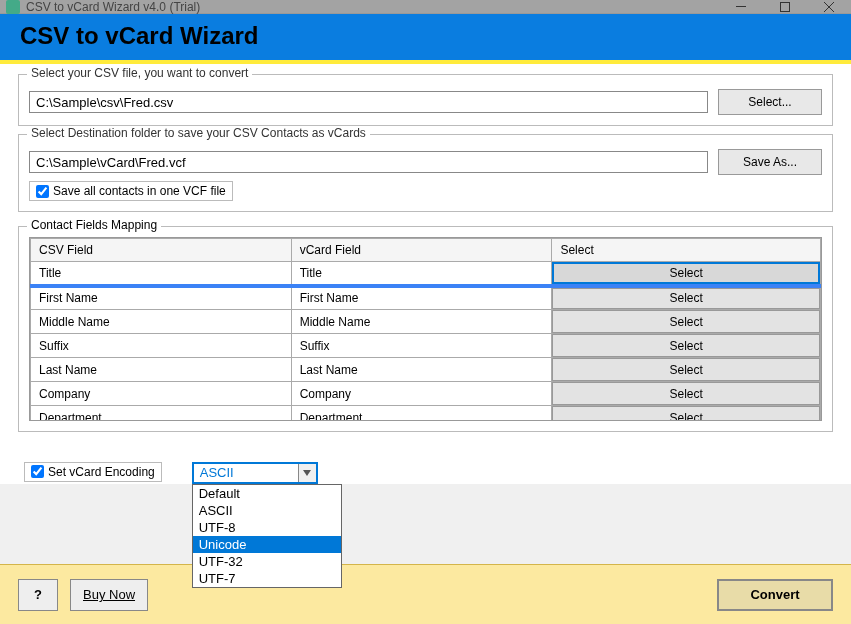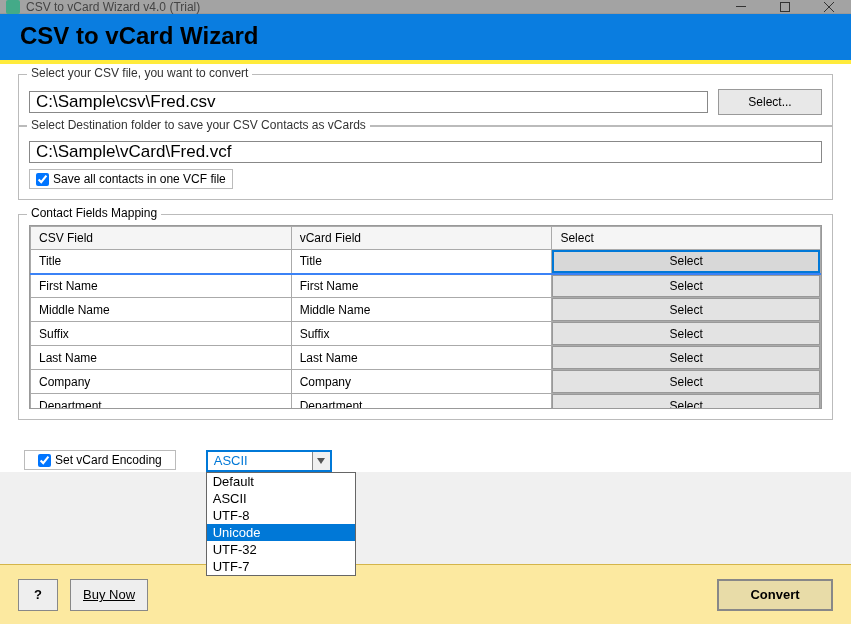--- a/index.html
+++ b/index.html
@@ -10,49 +10,49 @@
 .titlebar .title { color: #444; font-size: 12px; flex: 1; }
 .titlebar .win-ctrl { width: 44px; height: 26px; display: flex; align-items: center; justify-content: center; color: #333; }
 
 .header { background: #0a7de0; color: #000000; padding: 8px 20px 10px; }
 .header h1 { font-size: 24px; font-weight: bold; font-family: Arial, sans-serif; }
 .header .copyright { font-size: 12px; margin-top: 2px; }
 .yellow-bar { height: 4px; background: #ffeb3b; }
 
 .content { padding: 10px 18px 0; background: #fff; }
 
-.fieldset { border: 1px solid #bbb; padding: 8px 10px 10px; position: relative; }
+.fieldset { border: 1px solid #bbb; padding: 8px 10px 10px; margin-bottom: 8px; position: relative; }
 .fieldset .legend { position: absolute; top: -9px; left: 8px; background: #fff; padding: 0 4px; font-size: 12px; color: #333; }
 
 .row { display: flex; gap: 10px; align-items: center; margin-top: 6px; }
-.path-input { flex: 1; height: 22px; border: 1px solid #888; padding: 2px 6px; font-size: 17px; background: #fff; }
+.path-input { flex: 1; height: 22px; border: 1px solid #888; padding: 2px 6px; font-size: 13px; background: #fff; }
 .btn { width: 104px; height: 26px; background: #e8e8e8; border: 1px solid #999; font-size: 12px; cursor: pointer; }
 
 .checkbox-wrap { display: inline-flex; align-items: center; gap: 4px; border: 1px solid #bbb; padding: 2px 6px; margin-top: 6px; }
 .checkbox-wrap input { width: 13px; height: 13px; }
 
 .mapping-wrap { border: 1px solid #bbb; padding: 10px; position: relative; margin-top: 14px; }
 .mapping-wrap .legend { position: absolute; top: -9px; left: 8px; background: #fff; padding: 0 4px; font-size: 12px; }
 
 .grid-scroll { height: 184px; border: 1px solid #999; overflow-y: scroll; background: #fff; }
 .grid-scroll::-webkit-scrollbar { width: 16px; }
 .grid-scroll::-webkit-scrollbar-track { background: #f0f0f0; border-left: 1px solid #ccc; }
 .grid-scroll::-webkit-scrollbar-thumb { background: #ccc; border: 1px solid #aaa; }
 .grid-scroll::-webkit-scrollbar-button { background: #e8e8e8; height: 16px; border: 1px solid #aaa; }
 
 table { width: 100%; border-collapse: collapse; }
 th { background: #f5f5f5; border: 1px solid #aaa; padding: 4px 8px; text-align: left; font-weight: normal; font-size: 12px; height: 22px; }
 td { border: 1px solid #aaa; padding: 3px 8px; font-size: 12px; height: 24px; }
 td.sel-cell { padding: 0; }
 .sel-btn { width: 100%; height: 100%; background: #e3e3e3; border: 1px solid #999; cursor: pointer; font-size: 12px; }
-tr.hl td { border-top: 1px solid #0078d7; border-bottom: 2px solid #3b82f6; }
+tr.hl td { border-top: 1px solid #0078d7; border-bottom: 4px solid #3b82f6; }
 tr.hl .sel-btn { border: 2px solid #0078d7; background: #d8d8d8; }
 
 .encoding-row { display: flex; align-items: flex-start; gap: 30px; margin-top: 30px; padding-left: 6px; }
-.enc-check { display: inline-flex; align-items: flex-end; gap: 4px; border: 1px solid #bbb; padding: 2px 13px; }
+.enc-check { display: inline-flex; align-items: flex-start; gap: 4px; border: 1px solid #bbb; padding: 2px 6px; }
 .combo { width: 126px; position: relative; }
 .combo-box { display: flex; border: 2px solid #0078d7; height: 22px; background: #fff; }
 .combo-val { flex: 1; padding: 1px 6px; color: #0078d7; font-size: 13px; }
 .combo-arrow { width: 18px; border-left: 1px solid #888; display: flex; align-items: center; justify-content: center; background: #f0f0f0; }
 .combo-arrow svg { width: 8px; height: 6px; }
 .combo-list { position: absolute; top: 22px; left: 0; width: 150px; border: 1px solid #666; background: #fff; z-index: 10; }
 .combo-list div { padding: 0 6px; font-size: 13px; line-height: 17px; }
 .combo-list div.sel { background: #0078d7; color: #fff; }
 
 .footer { position: absolute; bottom: 0; left: 0; right: 0; height: 60px; background: #fce9a0; border-top: 1px solid #d4b54a; display: flex; align-items: center; padding: 0 18px; gap: 12px; }
@@ -98,20 +98,21 @@
     <div class="row">
       <input class="path-input" value="C:\Sample\csv\Fred.csv" style="">
       <button class="btn">Select...</button>
     </div>
   </div>
 
   <div class="fieldset">
     <span class="legend">Select Destination folder to save your CSV Contacts as vCards</span>
     <div class="row">
       <input class="path-input" value="C:\Sample\vCard\Fred.vcf" style="">
+      <button class="btn">Save As...</button>
     </div>
     <div class="checkbox-wrap">
       <input type="checkbox" checked="" style="">
       <span>Save all contacts in one VCF file</span>
     </div>
   </div>
 
   <div class="mapping-wrap">
     <span class="legend">Contact Fields Mapping</span>
     <div class="grid-scroll">

